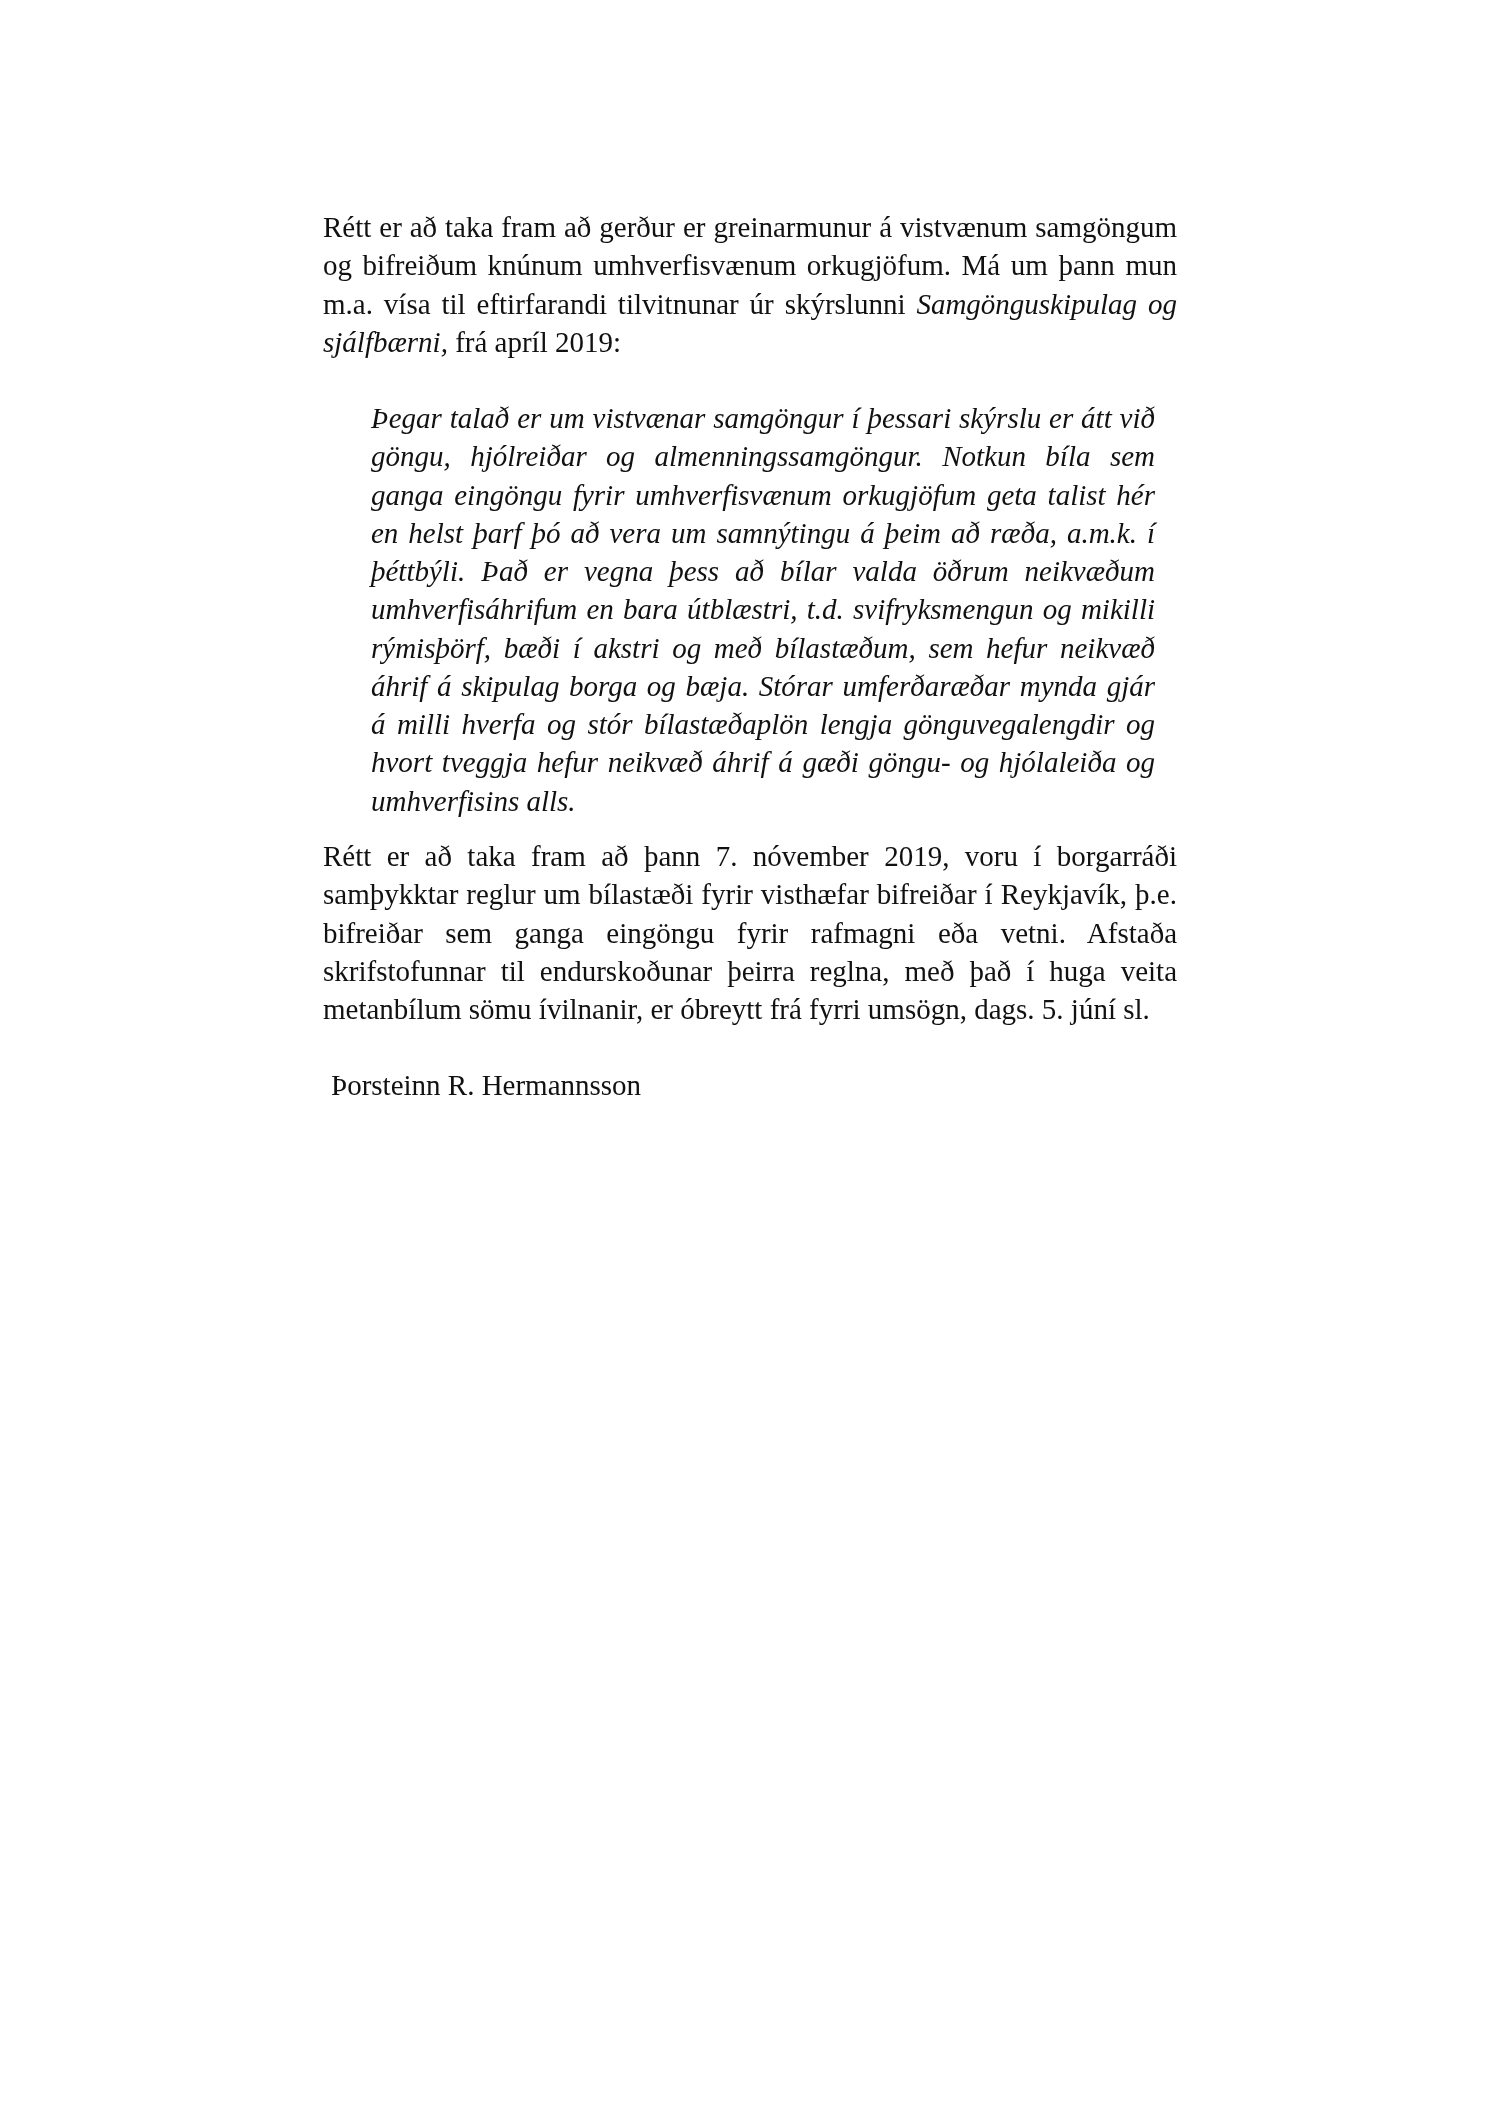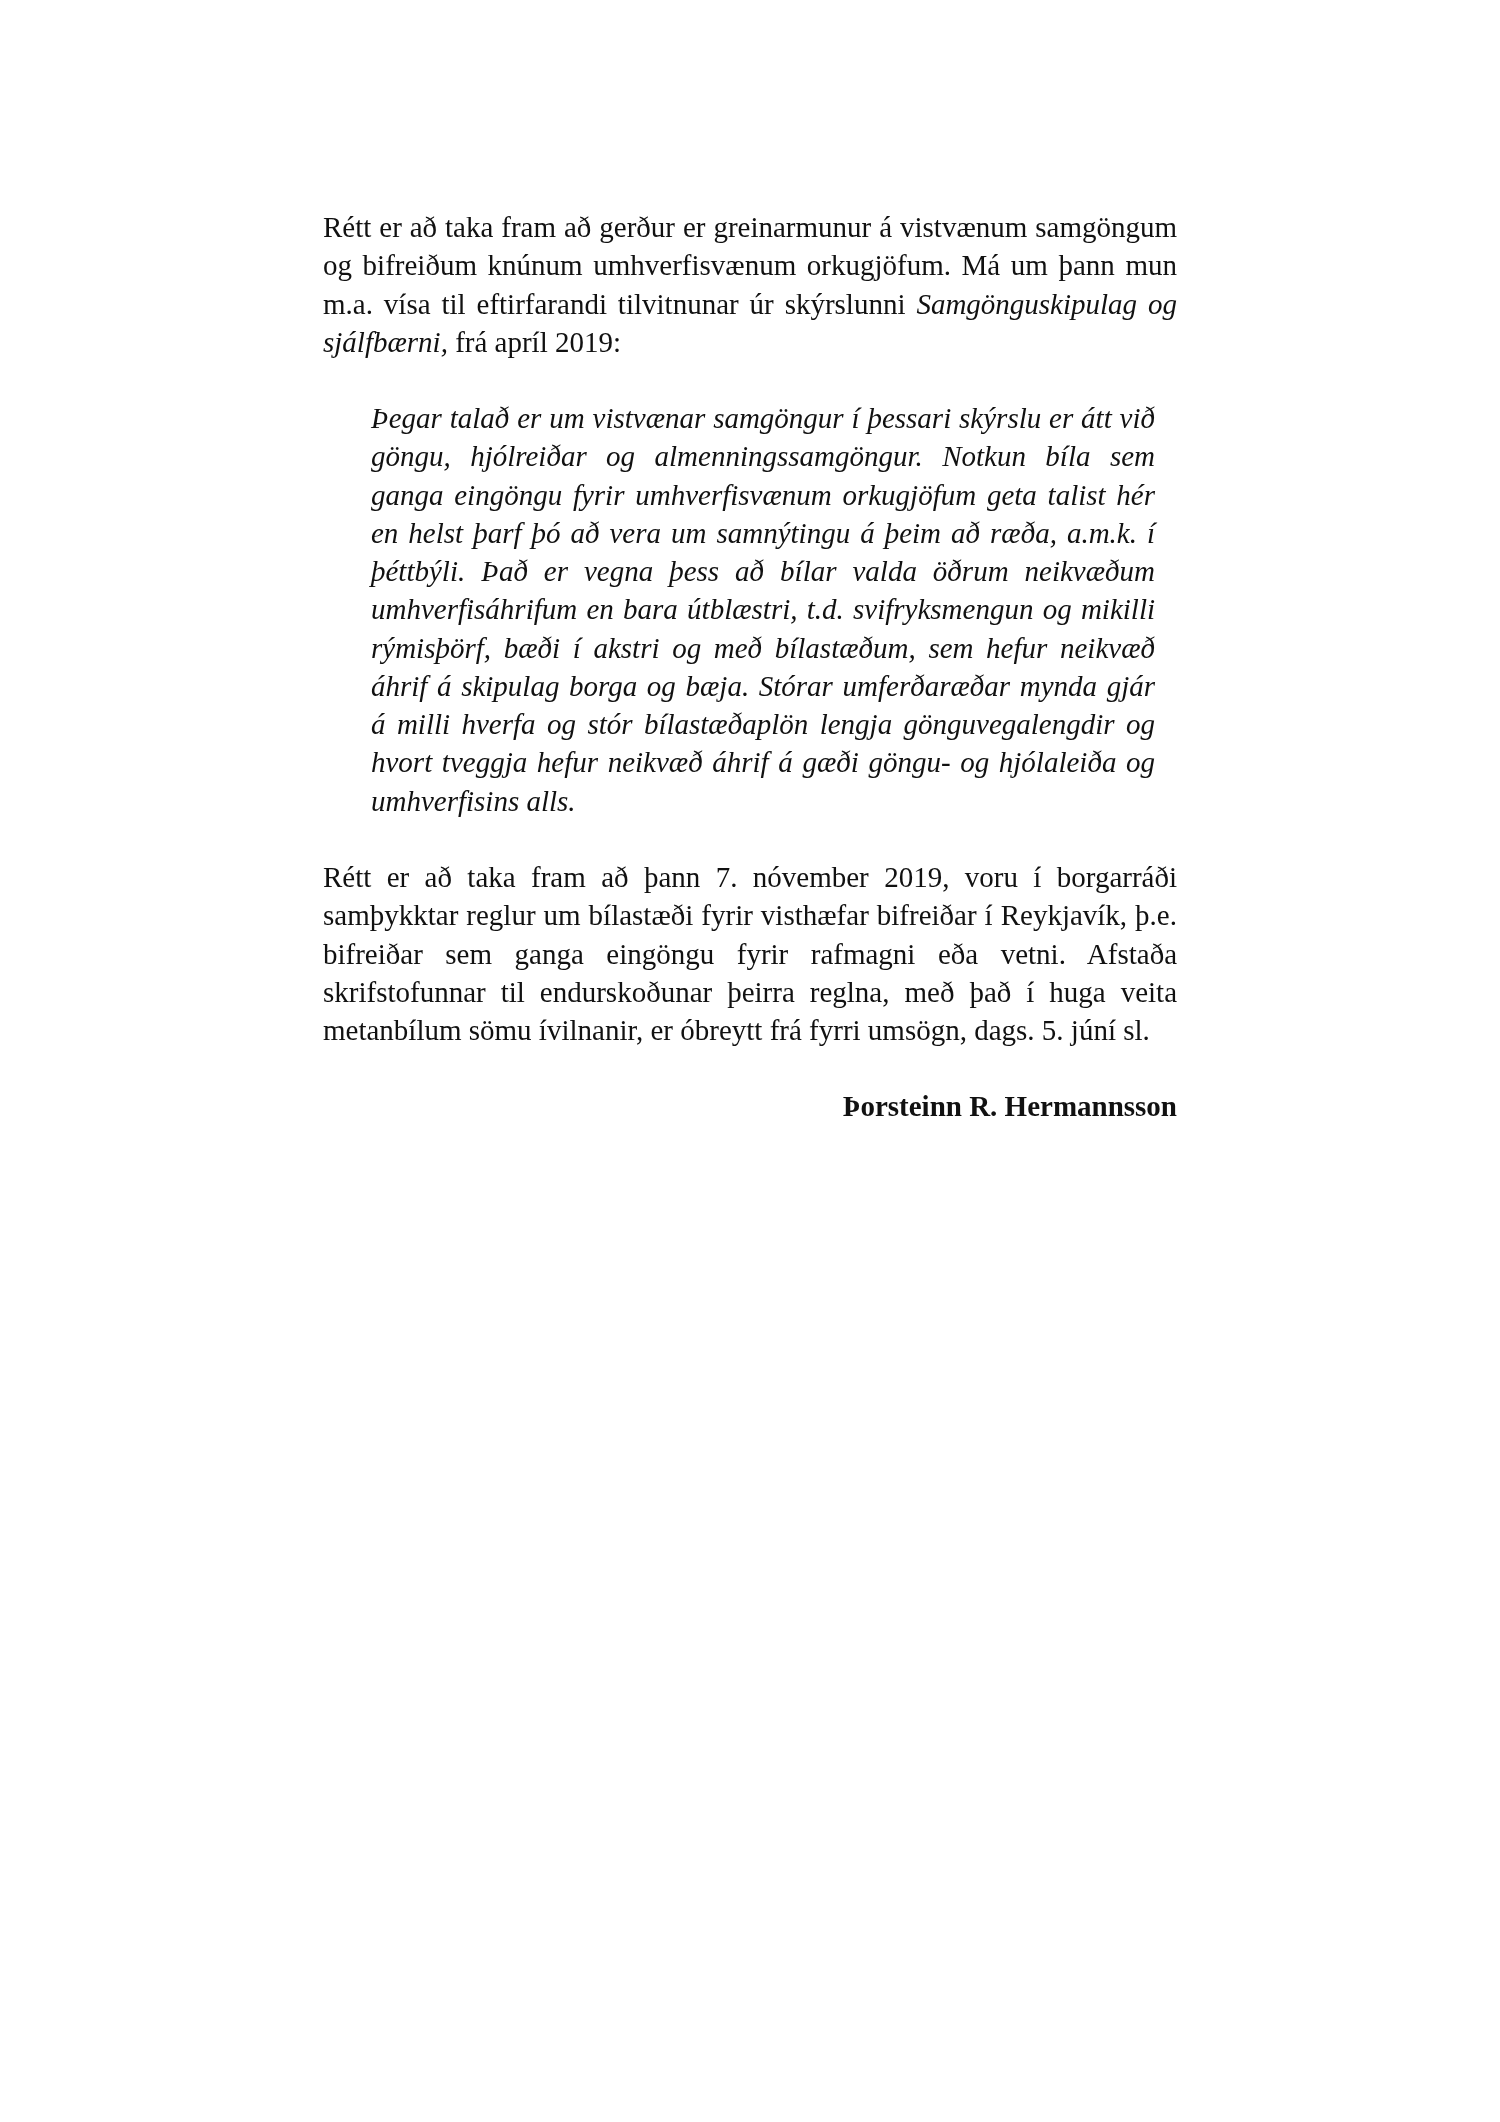--- a/index.html
+++ b/index.html
@@ -20,33 +20,32 @@
     line-height: 1.32;
     color: #111111;
   }
   .para {
     text-align: justify;
     margin: 0 0 38px 0;
   }
   .quote {
     text-align: justify;
     font-style: italic;
-    margin: 0 22px 38px 48px;
+    margin: 0 22px 17px 48px;
   }
   .italic-inline {
     font-style: italic;
   }
   .last-para {
     text-align: left;
     margin: 0 0 150px 0;
   }
   .signature {
-    text-align: right;
-    margin: 0;
-    font-weight: bold;
+    text-align: left;
+    margin: 8px;
   }
   .signature div {
     line-height: 1.32;
   }
 </style>
 </head>
 <body>
 
 <div class="page">
 

